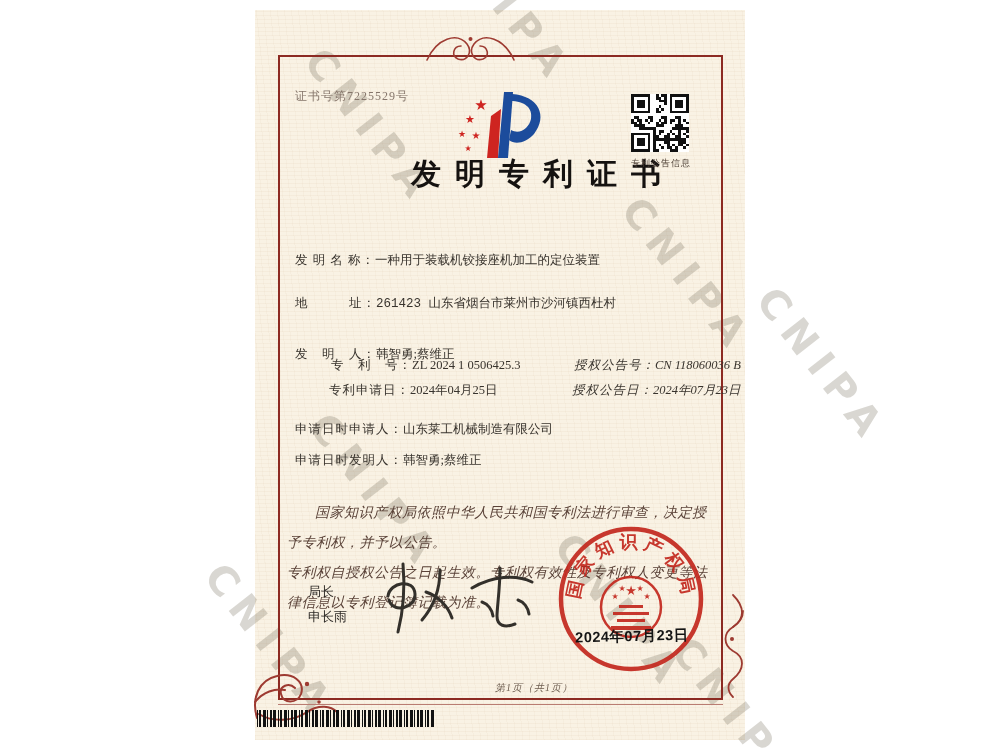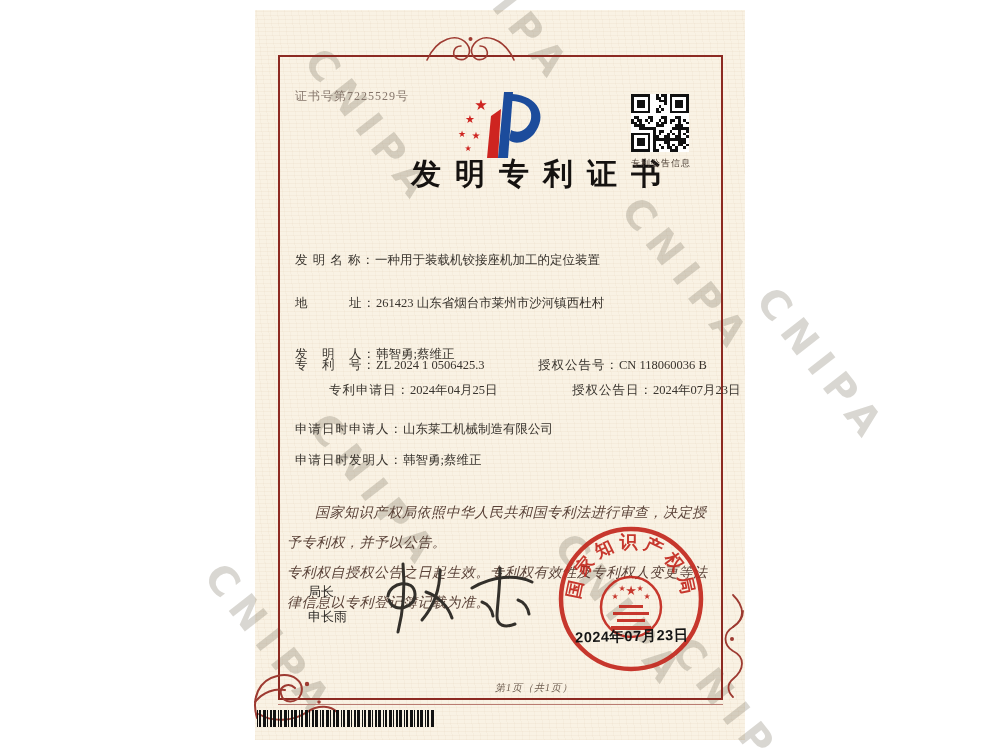--- a/index.html
+++ b/index.html
@@ -19,21 +19,21 @@
   .cert-no{position:absolute;left:40px;top:78px;font-size:12px;color:#85756a;letter-spacing:1px;}
   .logo{position:absolute;left:196px;top:80px;width:100px;height:70px;}
   .title{position:absolute;left:4px;right:0;top:144px;text-align:center;font-size:30px;
          font-weight:bold;letter-spacing:14px;text-indent:14px;color:#151210;}
   .qr{position:absolute;left:376px;top:84px;width:58px;height:58px;}
   .qr svg{width:58px;height:58px;display:block;}
   .qr-caption{position:absolute;left:364px;top:147px;width:84px;text-align:center;
               font-size:9px;color:#4e4036;letter-spacing:1px;}
   .row{position:absolute;left:40px;width:415px;font-size:12.5px;color:#38332d;white-space:nowrap;}
   .row .lbl{letter-spacing:1px;}
-  .pair-r{position:absolute;left:243px;top:0;white-space:nowrap;}
+  .pair-r{position:absolute;left:243px;top:0;white-space:nowrap;font-style:italic;}
   .statement{position:absolute;left:32px;top:488px;width:428px;font-size:14px;
              font-style:italic;color:#5a4238;line-height:2.15;letter-spacing:0.5px;font-family:Liberation Mono, monospace;}
   .statement .l1{text-indent:2em;}
   .director{position:absolute;left:53px;top:570px;font-size:13px;color:#2e2a26;line-height:1.9;}
   .signature{position:absolute;left:105px;top:546px;width:195px;height:88px;}
   .seal{position:absolute;left:300px;top:513px;width:152px;height:152px;}
   .seal-date{position:absolute;left:302px;top:617px;width:150px;text-align:center;
              font-size:14.5px;font-weight:700;color:#141414;letter-spacing:0.5px;
              font-family:"Liberation Sans","DejaVu Sans",sans-serif;transform:rotate(-1.5deg);}
   .page-num{position:absolute;left:0;right:0;top:671px;text-align:center;font-size:10px;color:#6e5e50;letter-spacing:1px;font-style:italic;}
@@ -225,28 +225,28 @@
             <rect x="0" y="14" width="7" height="7" fill="#111111"></rect>
             <rect x="1" y="15" width="5" height="5" fill="#ffffff"></rect>
             <rect x="2" y="16" width="3" height="3" fill="#111111"></rect>
           </svg>
         </div>
       <div class="qr-caption">专利公告信息</div>
 
       <div class="row" style="top:210px;margin-top:32px;">
         <span class="lbl">发 明 名 称：</span><span>一种用于装载机铰接座机加工的定位装置</span>
       </div>
-      <div class="row" style="top:285px;">
+      <div class="row" style="top:285px;font-family:Liberation Mono, monospace;">
         <span class="lbl">地　　　址：</span><span>261423 山东省烟台市莱州市沙河镇西杜村</span>
       </div>
       <div class="row" style="top:315px;margin-top:21px;">
         <span class="lbl">发　明　人：</span><span>韩智勇;蔡维正</span>
       </div>
 
-      <div class="row" style="top:347px;">
+      <div class="row" style="top:347px;margin-left:36px;">
         <span class="lbl">专　利　号：</span><span>ZL 2024 1 0506425.3</span>
         <span class="pair-r">
           <span class="lbl">授权公告号：</span><span>CN 118060036 B</span>
         </span>
       </div>
       <div class="row" style="top:372px;margin-left:34px;">
         <span class="lbl">专利申请日：</span><span>2024年04月25日</span>
         <span class="pair-r">
           <span class="lbl">授权公告日：</span><span>2024年07月23日</span>
         </span>

